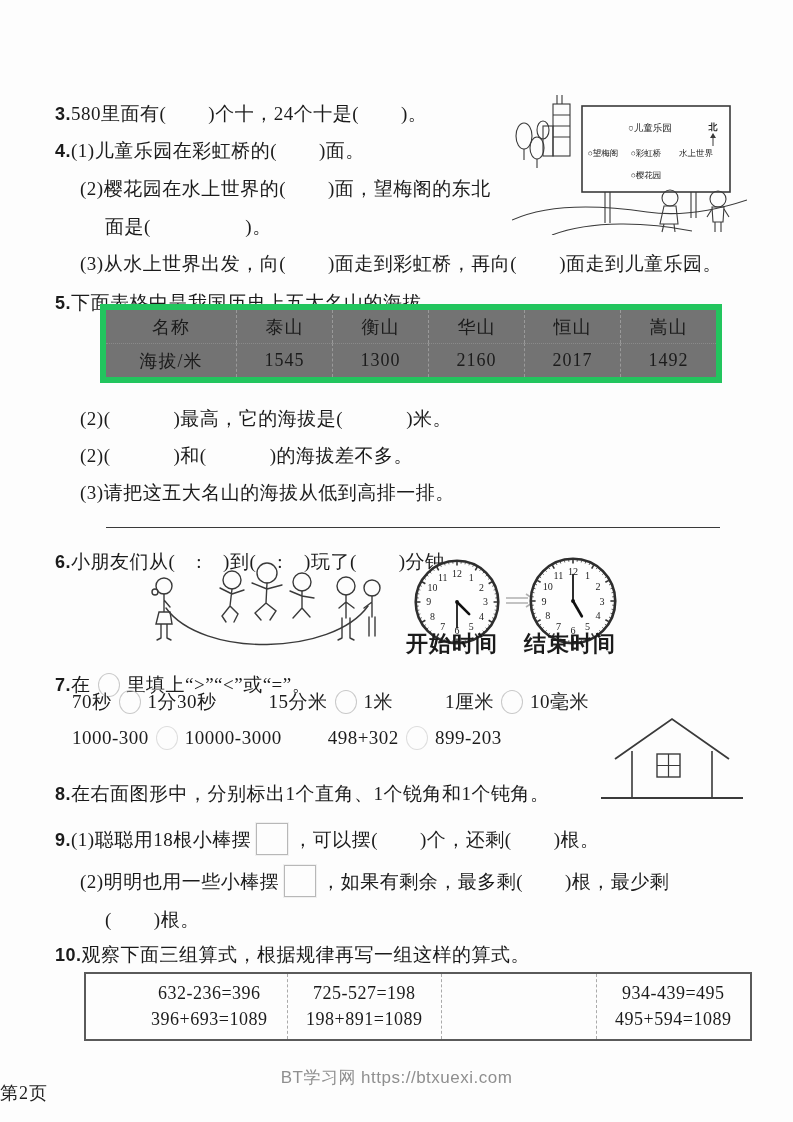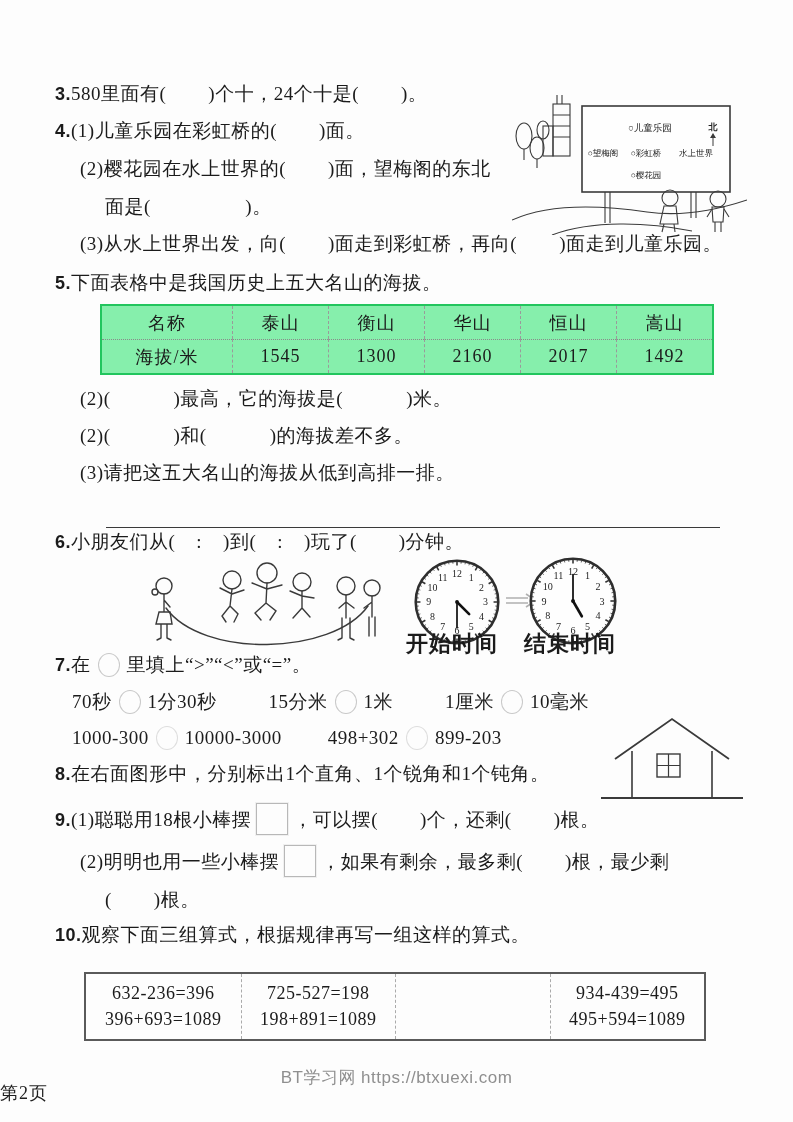--- a/index.html
+++ b/index.html
@@ -1,42 +1,42 @@
 <!DOCTYPE html>
 <html><head>
 <meta charset="utf-8">
 <style>
   html,body{margin:0;padding:0;background:#e8e8e8;}
   .page{position:relative;width:793px;height:1122px;background:#fdfdfd;
         font-family:"Liberation Serif","DejaVu Serif",serif;color:#1b1b1b;overflow:hidden;margin:0 auto;}
-  .line{position:absolute;font-size:19px;letter-spacing:.5px;white-space:pre;line-height:24px;}
+  .line{position:absolute;font-size:19px;letter-spacing:.5px;white-space:pre;line-height:24px;margin-top:20px;}
   .qnum{font-weight:bold;font-family:"Liberation Sans","DejaVu Sans",sans-serif;font-size:18px;}
   .illus{position:absolute;}
   .illus svg{display:block;}
   
-  .t5{position:absolute;left:100px;top:304px;width:610px;border:2px solid #22c55e;background:#86efac;
+  .t5{position:absolute;left:100px;top:304px;width:610px;border:6px solid #22c55e;background:#737373;
       display:grid;grid-template-columns:130px repeat(5,1fr);}
   .t5 .cell{height:33px;display:flex;align-items:center;justify-content:center;
       font-size:18px;letter-spacing:1px;border-left:1px dashed #9a9a9a;}
   .t5 .cell.first{border-left:none;font-weight:normal;}
   .t5 .cell.r2{border-top:1px dotted #8a8a8a;}
   
   .ansline{position:absolute;left:106px;top:527px;width:614px;border-top:1.6px solid #3a3a3a;}
   
   .cmp-row{position:absolute;display:flex;align-items:center;font-size:19px;letter-spacing:.5px;}
   .cmp-group{display:flex;align-items:center;white-space:pre;}
   .cmp-circle{display:inline-block;width:20px;height:22px;border:1.2px solid #c9c9c9;border-radius:50%;
       margin:0 7px;background:transparent;}
   .cmp-circle.faint{border-color:#dedede;}
   
   .stick-box{display:inline-block;width:30px;height:30px;border:1px solid #b8b8b8;margin:0 5px;
       vertical-align:-9px;background:#fdfdfd;box-shadow:0 0 0 1px #f0f0f0;}
   
   .t10{position:absolute;left:84px;top:972px;width:618px;border:2px solid #5a5a5a;background:#fdfdfd;
-      display:grid;grid-template-columns:repeat(4,1fr);}
+      display:grid;grid-template-columns:repeat(4,1fr);padding-left:46px;}
   .t10 .col{padding:6px 0 7px;border-left:1px dashed #aaa;}
   .t10 .col.first{border-left:none;}
   .t10 .eq{height:26px;display:flex;align-items:center;justify-content:center;
       font-size:18px;letter-spacing:.5px;}
   
   .watermark{position:absolute;left:0;top:1066px;width:100%;text-align:center;
       font-family:"Liberation Sans","DejaVu Sans",sans-serif;font-size:17px;color:#8f8f8f;letter-spacing:.5px;}
   .pagenum{position:absolute;left:0;top:1081px;width:100%;text-align:left;
       font-size:18px;color:#1f1f1f;letter-spacing:1px;}
   .clock-label{position:absolute;font-size:22px;font-weight:bold;letter-spacing:1px;white-space:pre;}

